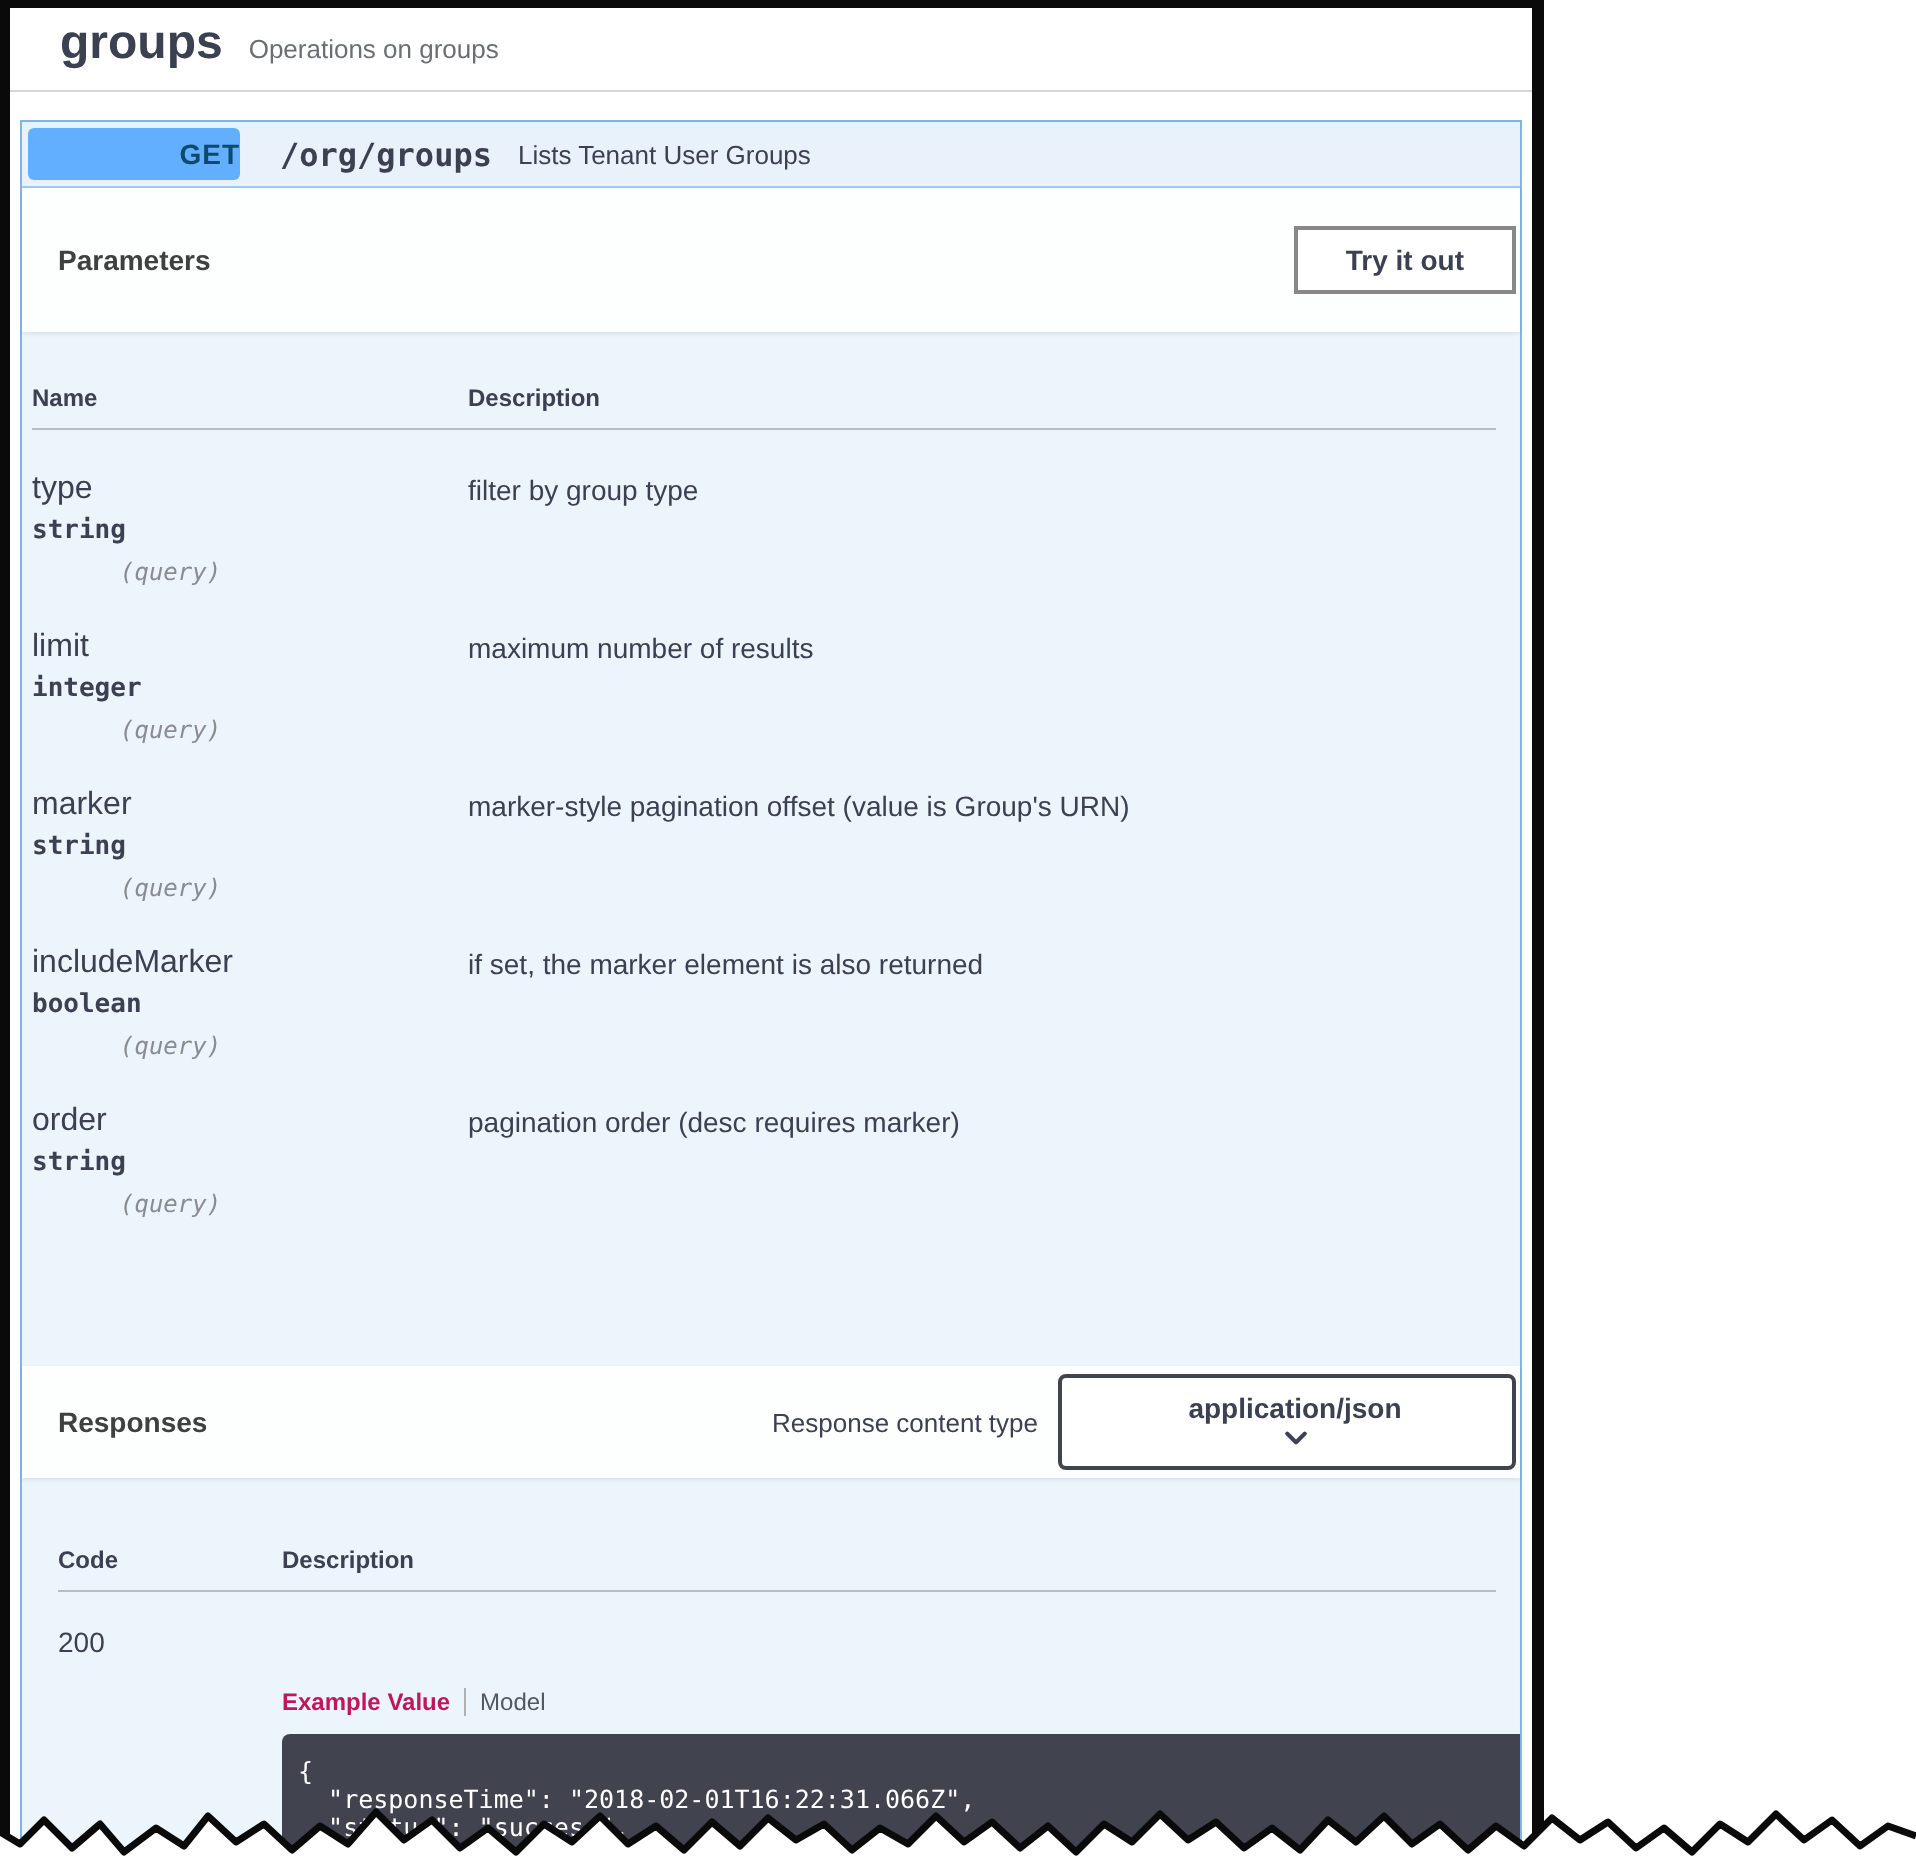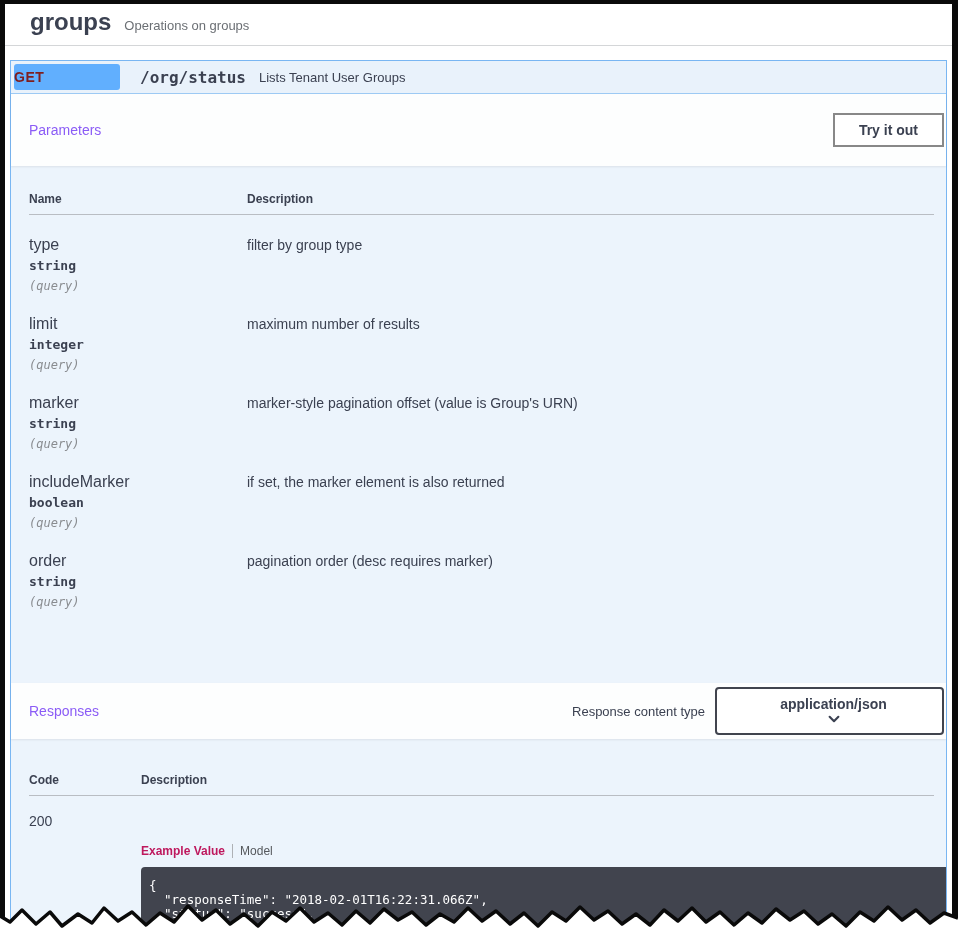--- a/index.html
+++ b/index.html
@@ -1,67 +1,67 @@
 <!DOCTYPE html>
 <html><head>
 <meta charset="utf-8">
 <style>
   html,body{margin:0;padding:0;background:#fff;}
   body{width:958px;height:932px;overflow:hidden;font-family:"Liberation Sans",sans-serif;}
-  .frame{position:relative;width:958px;height:932px;background:#0a0a0a;}
+  .frame{position:relative;width:772px;height:932px;background:#0a0a0a;}
   .page{position:absolute;top:4px;left:5px;right:6px;bottom:0;background:#fff;overflow:hidden;}
 
   
   .api-header{padding:3px 0 0 25px;display:flex;align-items:baseline;}
   .api-title{font-size:24px;font-weight:bold;color:#3b4151;line-height:30px;}
   .api-subtitle{font-size:13px;color:#6b6f74;margin-left:13px;}
   .header-rule{border:none;border-top:1px solid #d4d6d8;margin:8px 0 0 0;}
 
   
   .opblock{margin:14px 5px 0 5px;border:1px solid #79b6f2;border-bottom:none;
            background:#ecf4fc;min-height:900px;box-sizing:border-box;}
   .op-summary{display:flex;align-items:center;padding:3px;background:#e9f2fb;
               border-bottom:1px solid #9ecbf5;cursor:pointer;}
-  .method-badge{width:106px;height:26px;line-height:26px;text-align:left;border-radius:3px;
-                background:#61affe;color:#7f1d1d;font-weight:bold;font-size:14px;letter-spacing:.5px;}
+  .method-badge{width:106px;height:26px;line-height:26px;text-align:right;border-radius:3px;
+                background:#61affe;color:#0c4a6e;font-weight:bold;font-size:14px;letter-spacing:.5px;}
   .op-path{margin-left:20px;font-family:"DejaVu Sans Mono",monospace;font-weight:bold;
            font-size:16px;color:#3b4151;}
   .op-desc{margin-left:13px;font-size:13px;color:#3b4151;}
 
   
   .section-header{display:flex;align-items:center;justify-content:space-between;
                   background:#fdfefe;padding:0 2px 0 18px;
                   box-shadow:0 1px 2px rgba(0,0,0,.08);}
   .section-header.params{height:72px;}
   .section-header.responses{height:56px;}
-  .section-title{font-size:14px;font-weight:normal;color:#8b5cf6;}
+  .section-title{font-size:14px;font-weight:bold;color:#404040;}
   .tryout-btn{border:2px solid #888;border-radius:0;background:#fff;color:#3b4151;
               font-family:"Liberation Sans",sans-serif;font-size:14px;font-weight:bold;
               padding:7px 24px;cursor:pointer;}
   .resp-type{display:flex;align-items:center;}
   .resp-type-label{font-size:13px;color:#3b4151;margin-right:10px;text-align:right;}
   .select-box{display:flex;align-items:center;justify-content:space-between;width:229px;
               box-sizing:border-box;border:2px solid #41444e;border-radius:4px;background:#fff;
               padding:7px 12px 7px 20px;cursor:pointer;flex-direction:column;}
   .select-value{font-size:14px;font-weight:bold;color:#3b4151;}
   .chev{width:14px;height:14px;flex:none;}
 
   
-  .tbl{padding:26px 12px 0 18px;}
+  .tbl{padding:26px 12px 0 5px;}
   .tbl-head{display:grid;border-bottom:1px solid #b9bdc3;padding-bottom:8px;}
   .tbl-head.params-cols{grid-template-columns:218px 1fr;}
   .tbl-head.resp-cols{grid-template-columns:112px 1fr;}
   .col-label{font-size:12px;font-weight:bold;color:#3b4151;line-height:14px;}
 
   .param-row{display:grid;grid-template-columns:218px 1fr;padding-top:20px;min-height:58px;}
   .p-name{font-size:16px;color:#3b4151;line-height:20px;}
   .p-type{font-family:"DejaVu Sans Mono",monospace;font-size:13px;font-weight:600;
           color:#3b4151;line-height:16px;margin-top:3px;}
   .p-in{font-family:"DejaVu Sans Mono",monospace;font-style:italic;font-size:12px;
-        color:#898c90;line-height:16px;margin-top:4px;}
+        color:#898c90;line-height:16px;margin-top:4px;margin-left:44px;}
   .p-desc{font-size:14px;color:#3b4151;line-height:19px;padding-top:1px;}
   .params-spacer{height:73px;}
 
   .resp-tbl{padding:34px 0 0 18px;}
   .resp-tbl .tbl-head{margin-right:12px;}
   .resp-row{display:grid;grid-template-columns:112px 1fr;padding-top:17px;}
   .r-code{font-size:14px;color:#3b4151;}
   .r-desc{}
   .tabs{display:flex;align-items:center;margin-top:31px;}
   .tab{font-size:12px;line-height:14px;cursor:pointer;}
@@ -84,21 +84,21 @@
     <div class="api-header">
       <span class="api-title">groups</span>
       <span class="api-subtitle">Operations on groups</span>
     </div>
     <hr class="header-rule">
 
     <div class="opblock">
 
       <div class="op-summary">
         <span class="method-badge">GET</span>
-        <span class="op-path">/org/status</span>
+        <span class="op-path">/org/groups</span>
         <span class="op-desc">Lists Tenant User Groups</span>
       </div>
 
       <div class="section-header params">
         <span class="section-title">Parameters</span>
         <button class="tryout-btn">Try it out</button>
       </div>
 
       <div class="tbl">
         <div class="tbl-head params-cols">

